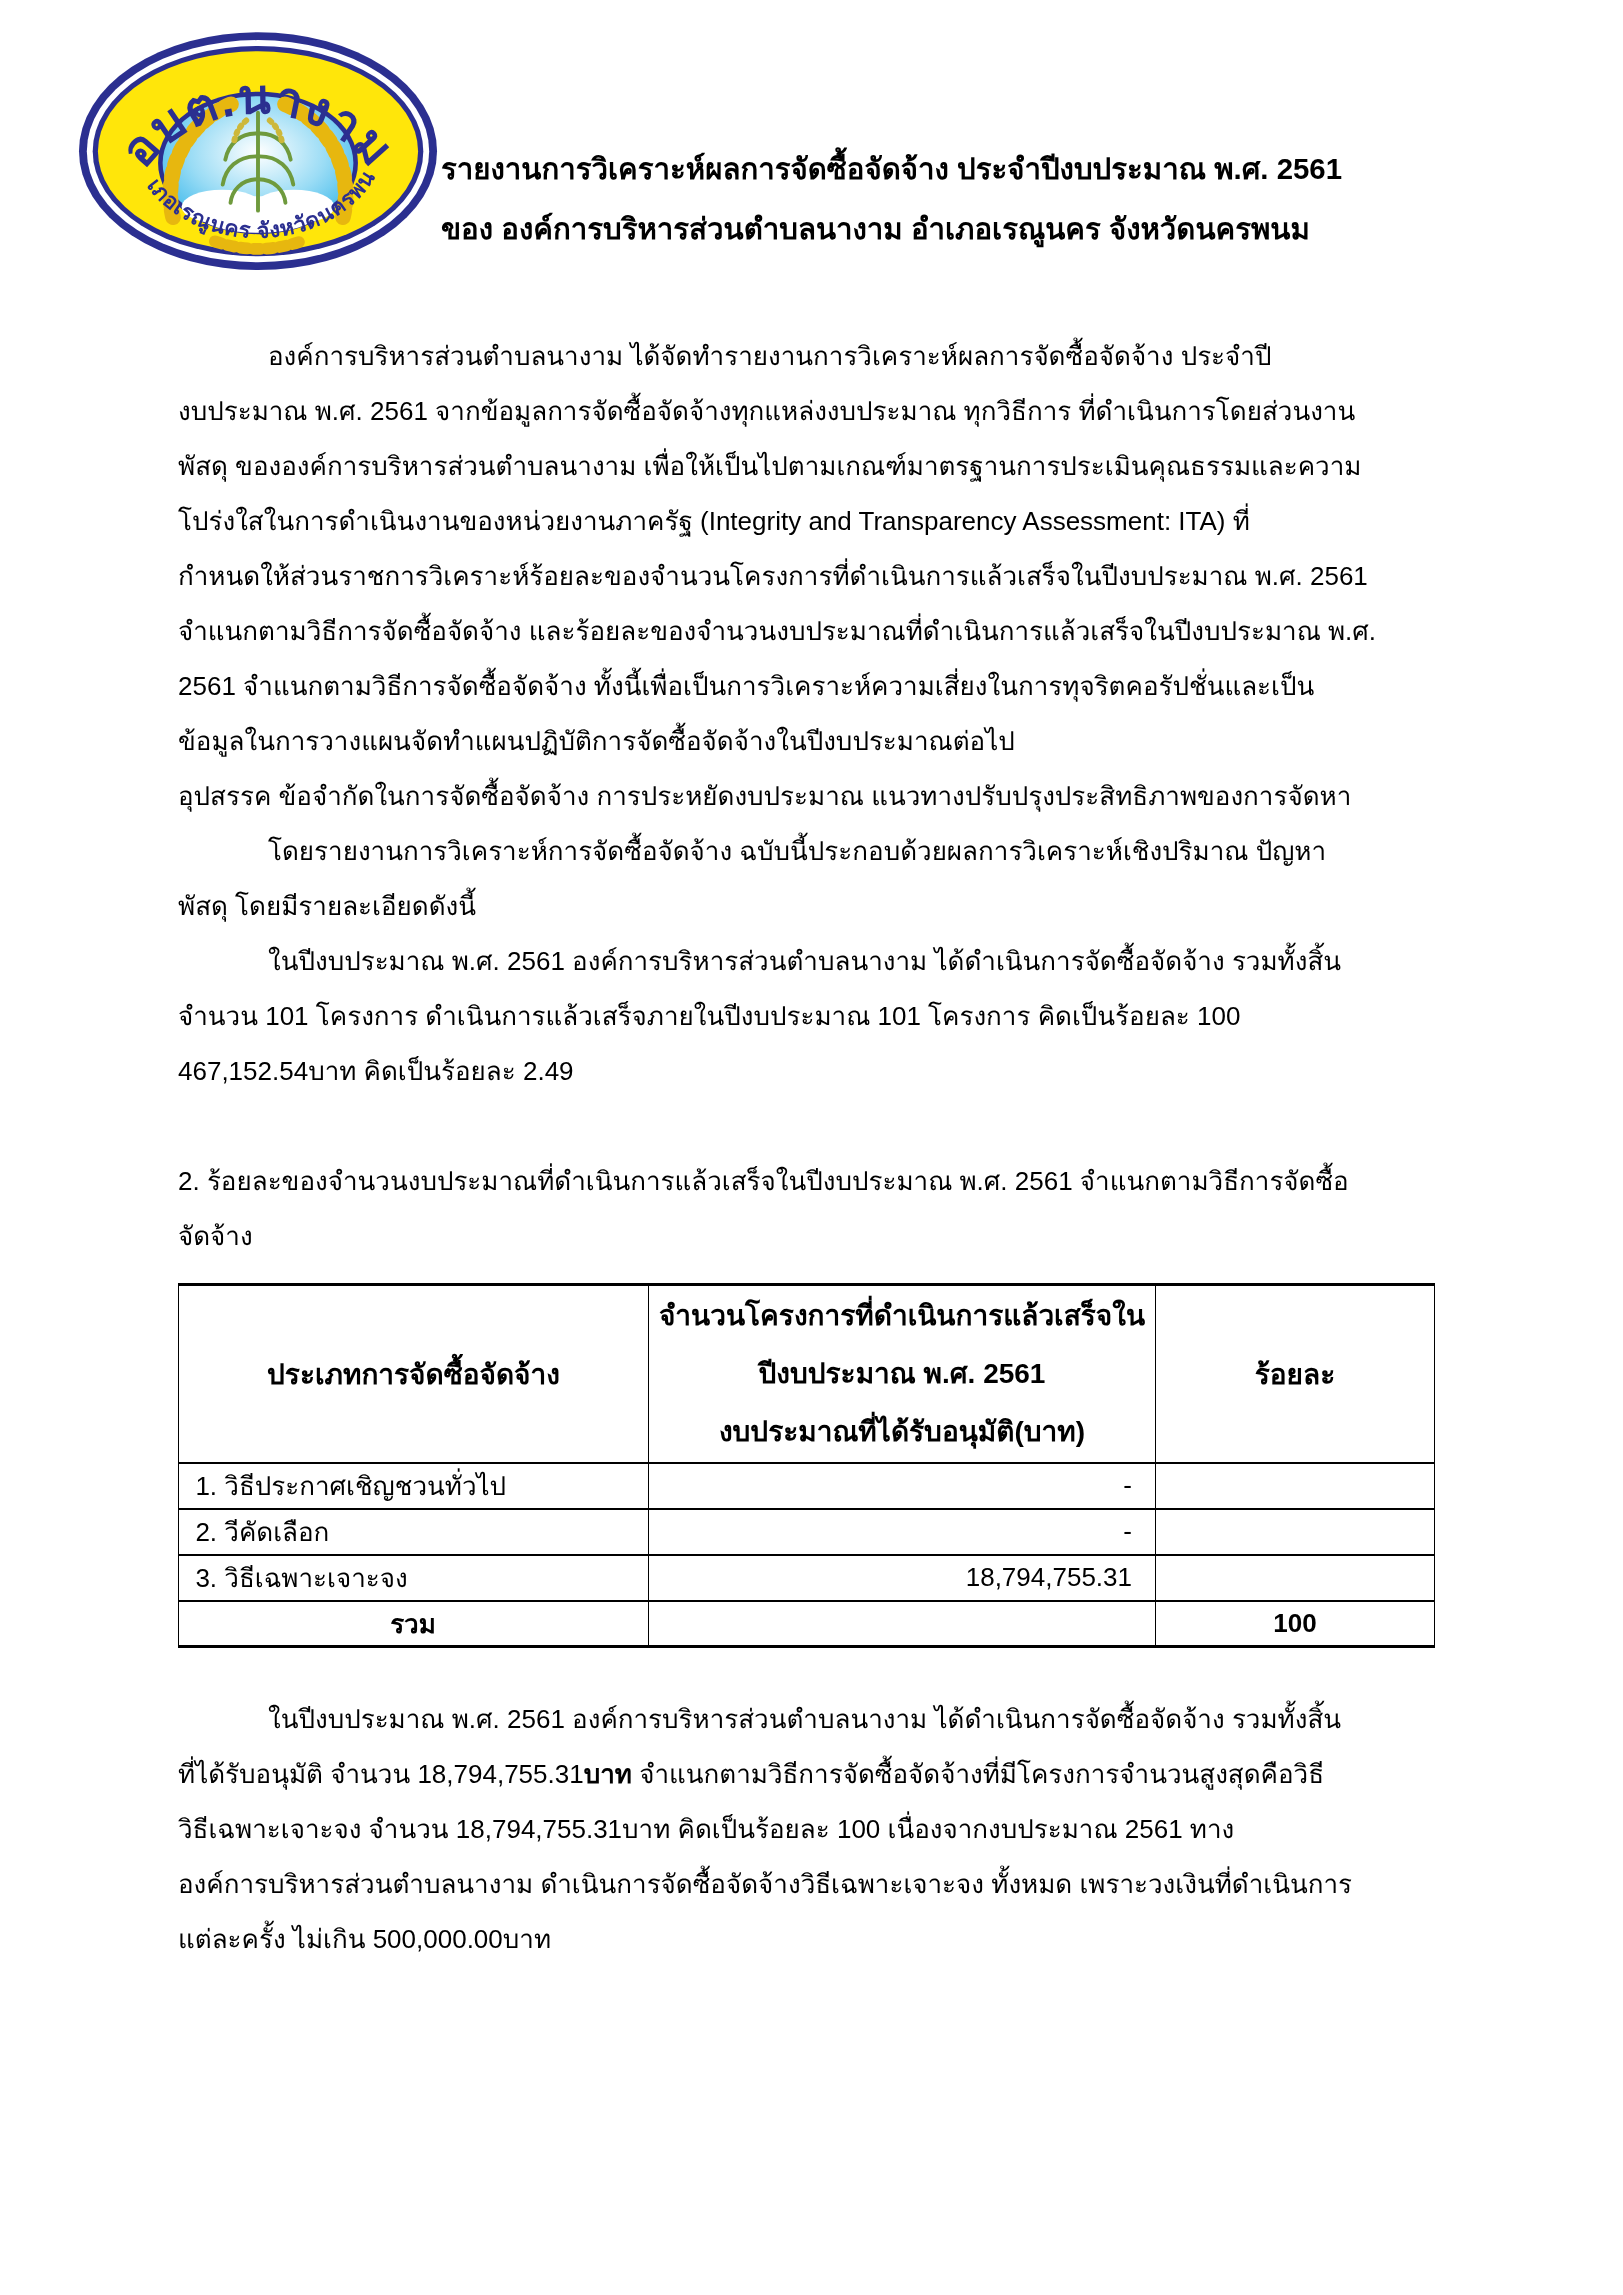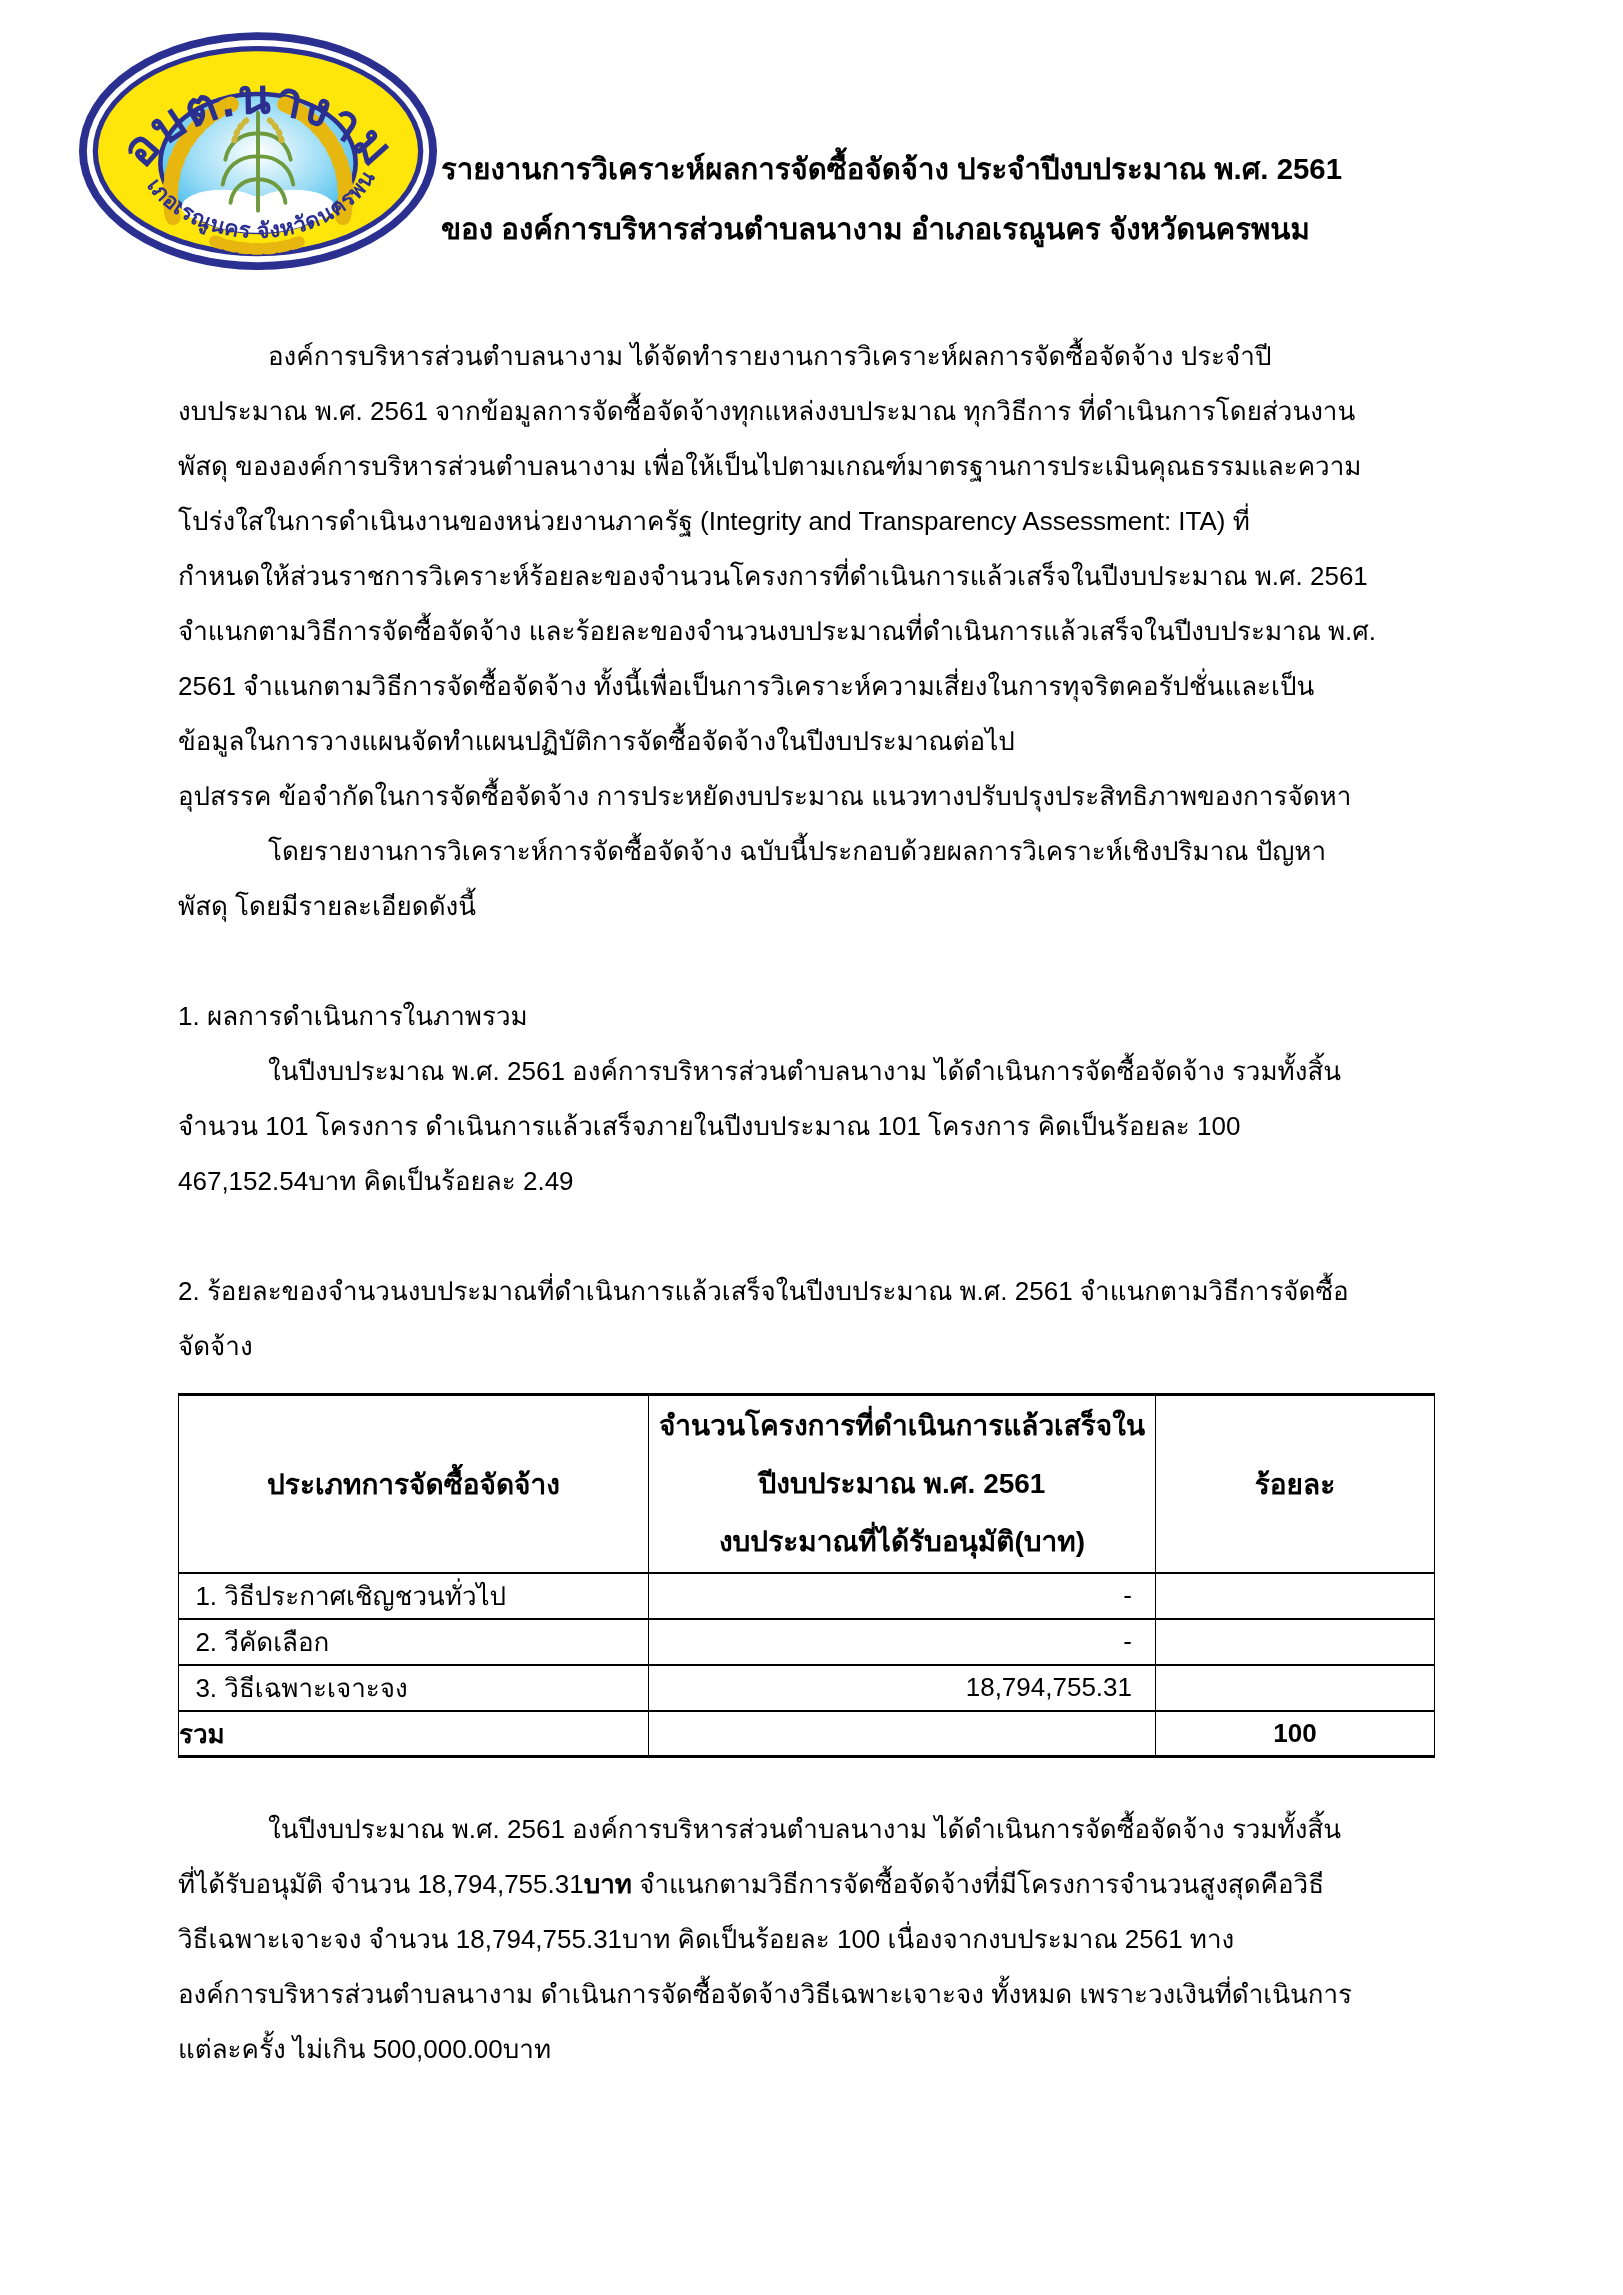--- a/index.html
+++ b/index.html
@@ -36,21 +36,21 @@
   table.proc th{
     height:172px;font-weight:bold;text-align:center;vertical-align:middle;
     font-size:28px;
   }
   .hline{line-height:58px;}
   table.proc td{height:46px;vertical-align:middle;font-size:26px;}
   td.cell-label{text-align:left;padding-left:16.4px;}
   td.cell-amount{text-align:right;padding-right:23px;}
   td.cell-percent{text-align:center;}
   tr.total-row td{font-weight:bold;text-align:center;}
-  tr.total-row td.cell-label{text-align:left;padding-left:0;}
+  tr.total-row td.cell-label{text-align:center;padding-left:0;}
   .closing{margin-top:44px;}
   .b{font-weight:bold;}
 </style>
 </head>
 <body>
 
 <div class="page">
 
   <div class="header">
     <div class="logo">
@@ -115,21 +115,20 @@
     <div class="line">2561 จำแนกตามวิธีการจัดซื้อจัดจ้าง ทั้งนี้เพื่อเป็นการวิเคราะห์ความเสี่ยงในการทุจริตคอรัปชั่นและเป็น</div>
     <div class="line">ข้อมูลในการวางแผนจัดทำแผนปฏิบัติการจัดซื้อจัดจ้างในปีงบประมาณต่อไป</div>
   </div>
 
   <div>
     <div class="line">อุปสรรค ข้อจำกัดในการจัดซื้อจัดจ้าง การประหยัดงบประมาณ แนวทางปรับปรุงประสิทธิภาพของการจัดหา</div>
     <div class="line indent">โดยรายงานการวิเคราะห์การจัดซื้อจัดจ้าง ฉบับนี้ประกอบด้วยผลการวิเคราะห์เชิงปริมาณ ปัญหา</div>
     <div class="line">พัสดุ โดยมีรายละเอียดดังนี้</div>
   </div>
 
-  <div class="line gap-top">1. ผลการดำเนินการในภาพรวม</div>
   <div>
     <div class="line indent">ในปีงบประมาณ พ.ศ. 2561  องค์การบริหารส่วนตำบลนางาม  ได้ดำเนินการจัดซื้อจัดจ้าง รวมทั้งสิ้น</div>
     <div class="line">จำนวน  101   โครงการ ดำเนินการแล้วเสร็จภายในปีงบประมาณ  101  โครงการ คิดเป็นร้อยละ  100</div>
     <div class="line">467,152.54บาท คิดเป็นร้อยละ  2.49</div>
   </div>
 
   <div>
     <div class="line gap-top">2. ร้อยละของจำนวนงบประมาณที่ดำเนินการแล้วเสร็จในปีงบประมาณ พ.ศ. 2561 จำแนกตามวิธีการจัดซื้อ</div>
     <div class="line">จัดจ้าง</div>
   </div>

